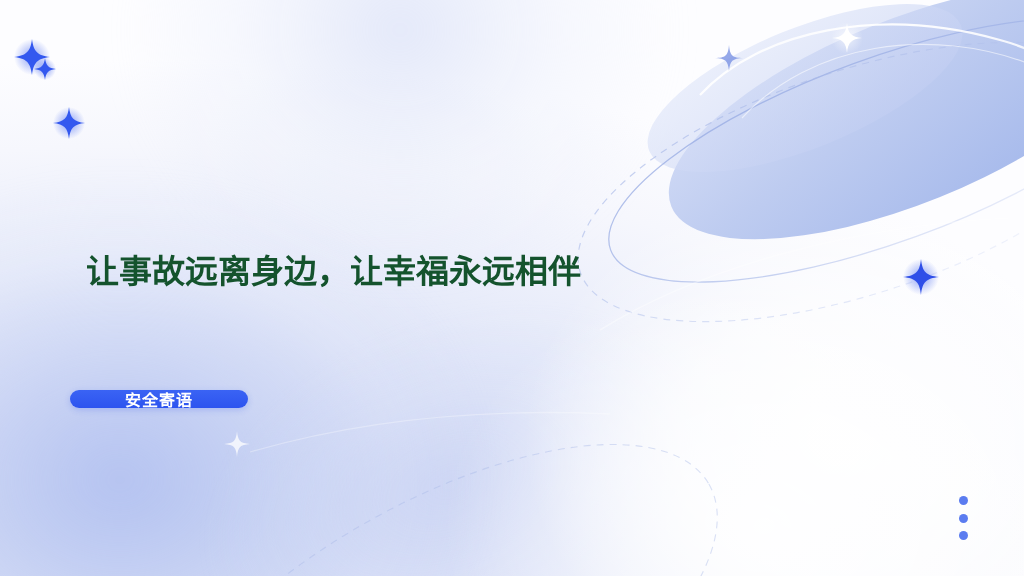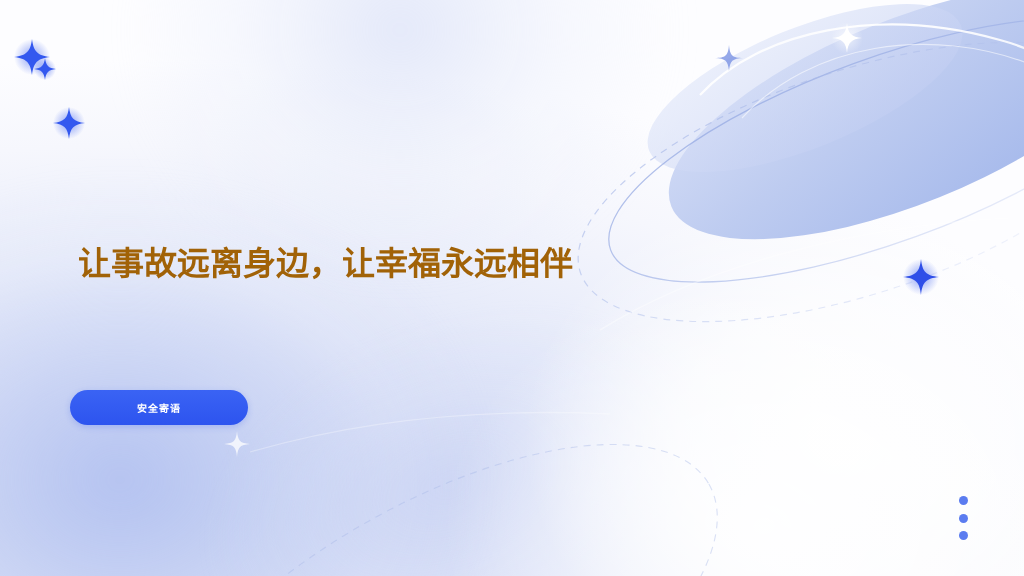--- a/index.html
+++ b/index.html
@@ -92,40 +92,40 @@
   .content {
     position: absolute;
     left: 70px;
     top: 0;
     height: 576px;
   }
   .title {
     position: absolute;
     left: 0;
     top: 236px;
-    margin: 8px;
+    margin: 16px;
     font-size: 33px;
     line-height: 40px;
     font-weight: bold;
     letter-spacing: 0px;
-    color: #a16207;
+    color: #14532d;
     white-space: nowrap;
   }
   .cta-button {
     position: absolute;
     left: 0;
     top: 390px;
     width: 178px;
-    height: 35px;
+    height: 18px;
     border: none;
     border-radius: 18px;
     background: linear-gradient(180deg, #3a63f4 0%, #2d54ef 100%);
     color: #ffffff;
     font-family: Liberation Serif, serif;
-    font-size: 10px;
+    font-size: 16px;
     font-weight: bold;
     letter-spacing: 1px;
     cursor: pointer;
     box-shadow: 0 2px 6px rgba(45,84,239,0.22);
     display: flex;
     align-items: center;
     justify-content: center;
     padding: 0;
   }
 

